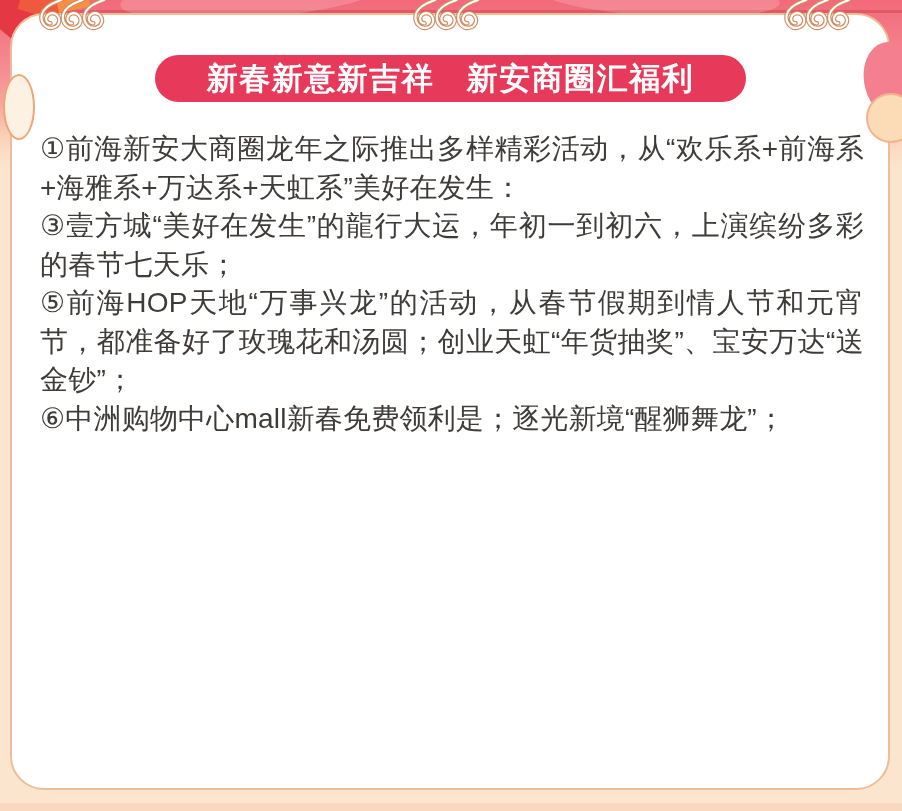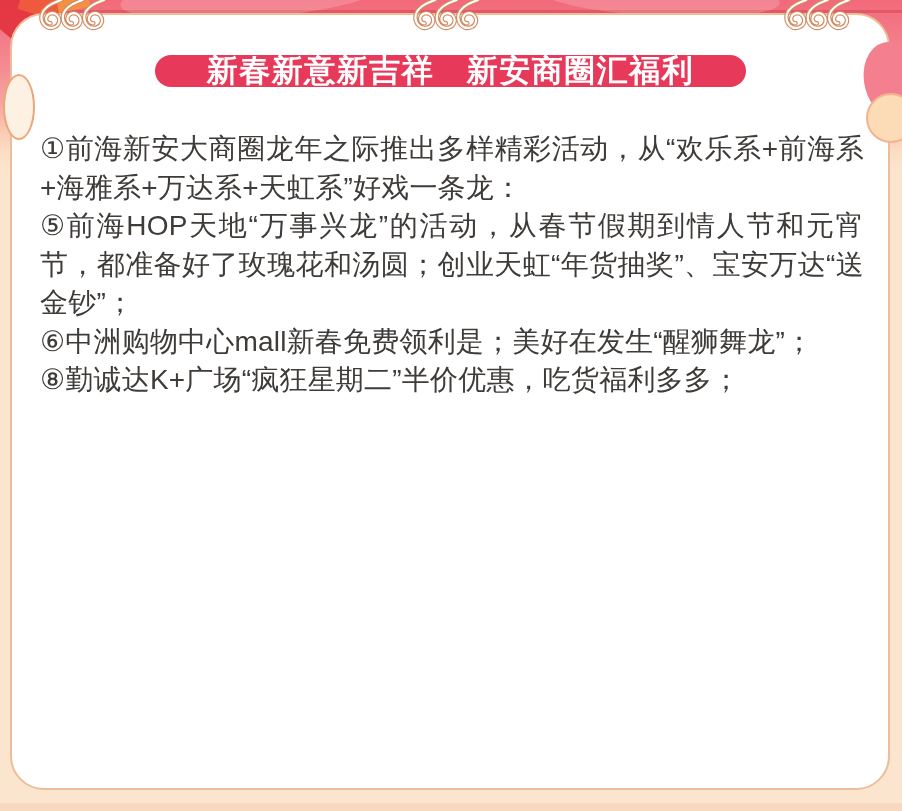--- a/index.html
+++ b/index.html
@@ -26,21 +26,21 @@
   .card{position:absolute;left:10px;top:13px;width:876px;height:773px;
     background:#ffffff;border:2px solid #edbd99;border-radius:34px;z-index:1;}
 
   
   .rings{position:absolute;top:-1px;z-index:2;}
   .rings.left{left:31px;}
   .rings.middle{left:405px;}
   .rings.right{left:776px;}
 
   
-  .banner{position:absolute;left:155px;top:55px;width:591px;height:32px;
+  .banner{position:absolute;left:155px;top:55px;width:591px;height:47px;
     background:#e73a5b;border-radius:26px;z-index:2;
     display:flex;align-items:center;justify-content:center;}
   .banner span{color:#ffffff;font-size:31px;font-weight:bold;letter-spacing:1.5px;
     white-space:nowrap;}
 
   
   .content{position:absolute;left:40px;top:130px;width:824px;z-index:2;}
   .content p{margin:0;font-size:28px;line-height:38.5px;letter-spacing:.2px;
     color:#3e3b38;font-weight:500;text-align:justify;
     font-family:"Liberation Sans","DejaVu Sans",sans-serif;}
@@ -117,23 +117,23 @@
         <path d="M30 1 C 24 3 12 7 10 16 C 8 25 15 31 21.5 29.5 C 28 28 30 21 25.5 16.5 C 22 13 15.5 14.5 14.5 19.5 C 14 22.5 16 25 19 25" stroke="#ffffff" stroke-width="2.2"></path>
       </g>
     </g>
   </svg>
 
   <div class="banner">
     <span>新春新意新吉祥　新安商圈汇福利</span>
   </div>
 
   <div class="content">
-    <p>①前海新安大商圈龙年之际推出多样精彩活动，从“欢乐系+前海系+海雅系+万达系+天虹系”好戏一条龙：</p>
+    <p>①前海新安大商圈龙年之际推出多样精彩活动，从“欢乐系+前海系+海雅系+万达系+天虹系”美好在发生：</p>
+    <p>③壹方城“美好在发生”的龍行大运，年初一到初六，上演缤纷多彩的春节七天乐；</p>
     <p>⑤前海HOP天地“万事兴龙”的活动，从春节假期到情人节和元宵节，都准备好了玫瑰花和汤圆；创业天虹“年货抽奖”、宝安万达“送金钞”；</p>
-    <p>⑥中洲购物中心mall新春免费领利是；美好在发生“醒狮舞龙”；</p>
-    <p>⑧勤诚达K+广场“疯狂星期二”半价优惠，吃货福利多多；</p>
+    <p>⑥中洲购物中心mall新春免费领利是；逐光新境“醒狮舞龙”；</p>
   </div>
 
   <div class="peek-left"></div>
   <div class="peek-right-pink"></div>
   <div class="peek-right-cream"></div>
 
 </div>
 
 </body></html>

